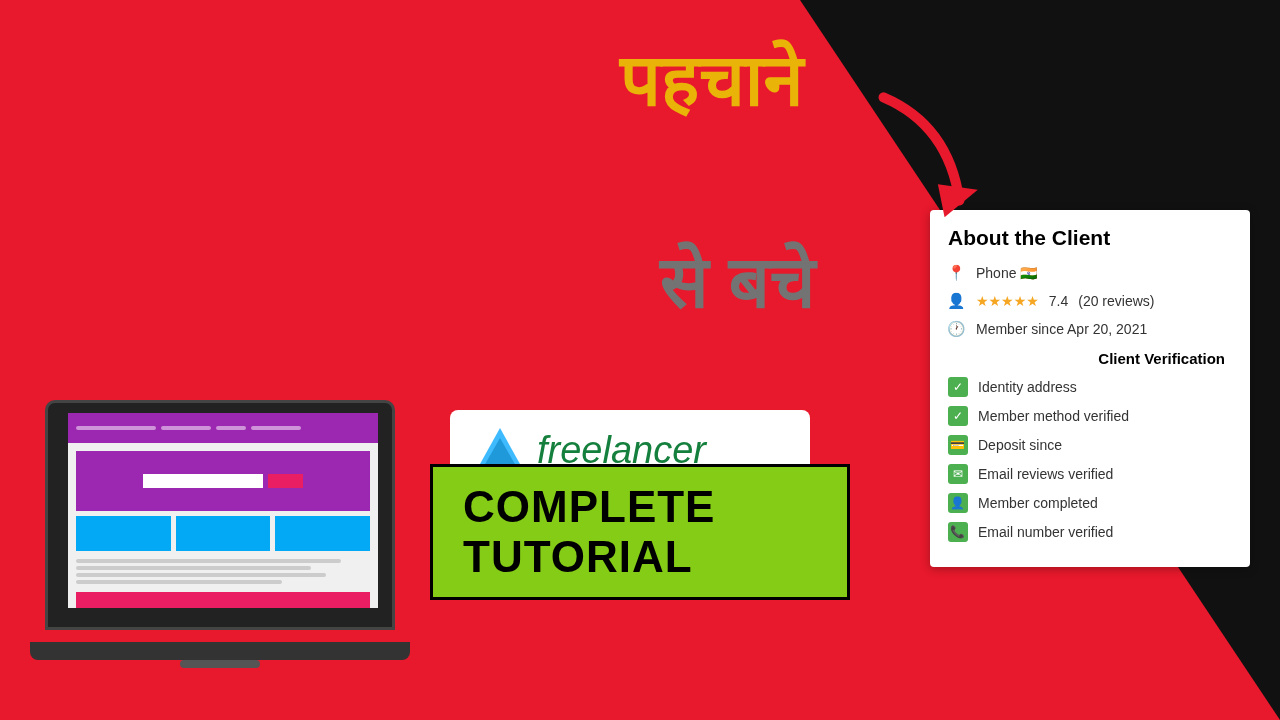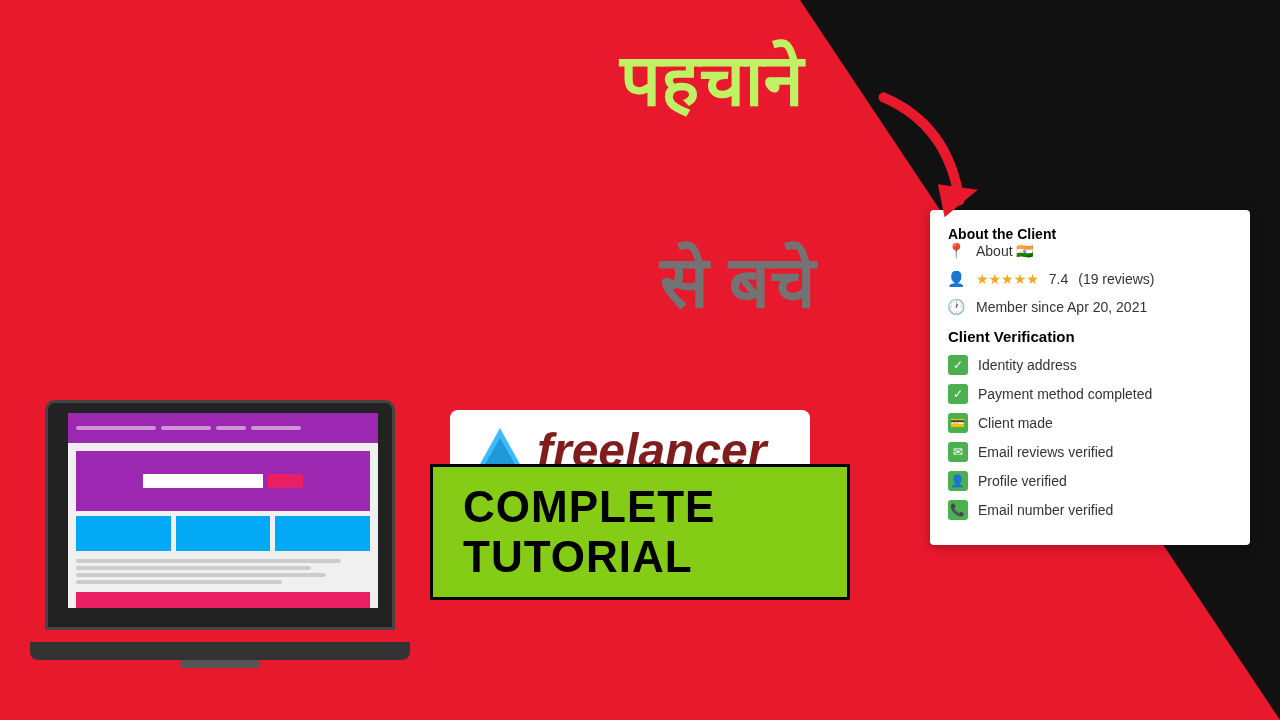--- a/index.html
+++ b/index.html
@@ -56,21 +56,21 @@
       letter-spacing: -1px;
       line-height: 1;
     }
 
     .hindi-text-1 {
       position: absolute;
       top: 28px;
       left: 620px;
       font-size: 72px;
       font-weight: 900;
-      color: #bef264;
+      color: #eab308;
       font-family: Arial, sans-serif;
       z-index: 3;
     }
 
     .hindi-text-2 {
       position: absolute;
       top: 230px;
       left: 660px;
       font-size: 72px;
       font-weight: 900;
@@ -207,23 +207,23 @@
       width: 360px;
       height: 80px;
     }
 
     .fl-logo-icon {
       display: flex;
       align-items: center;
     }
 
     .fl-logo-text {
-      font-size: 48px;
-      font-weight: 700;
-      color: #7f1d1d;
+      font-size: 38px;
+      font-weight: 400;
+      color: #15803d;
       font-style: italic;
     }
 
     
     .tutorial-box {
       position: absolute;
       bottom: 120px;
       left: 430px;
       background: #84cc16;
       border: 3px solid #000;
@@ -246,23 +246,24 @@
       right: 30px;
       background: #fff;
       width: 320px;
       border-radius: 4px;
       padding: 16px 18px;
       z-index: 20;
       box-shadow: 0 2px 10px rgba(0,0,0,0.3);
     }
 
     .client-card-title {
-      font-size: 14px;
+      font-size: 21px;
       font-weight: 800;
       color: #000;
+      margin-bottom: 14px;
     }
 
     .client-info-row {
       display: flex;
       align-items: center;
       gap: 10px;
       margin-bottom: 10px;
       font-size: 14px;
       color: #333;
     }
@@ -279,21 +280,22 @@
 
     .stars {
       color: #f5a623;
       font-size: 14px;
     }
 
     .client-verification-title {
       font-size: 15px;
       font-weight: 800;
       color: #000;
-      margin: 12px 0 10px;
+      margin: 12px 7px 10px;
+      text-align: right;
     }
 
     .verification-row {
       display: flex;
       align-items: center;
       gap: 10px;
       margin-bottom: 9px;
       font-size: 14px;
       color: #333;
     }
@@ -403,60 +405,60 @@
 <div class="tutorial-box">
   <span class="tutorial-text">COMPLETE TUTORIAL</span>
 </div>
 
 <div class="client-card">
   <div class="client-card-title">About the Client</div>
 
   <div class="client-info-row">
     <div class="client-icon">📍</div>
     <span>
-      <span>About</span> <span>🇮🇳</span>
+      <span>Phone</span> <span>🇮🇳</span>
     </span>
   </div>
 
   <div class="client-info-row">
     <div class="client-icon">👤</div>
     <span class="stars">★★★★★</span>
     <span>7.4</span>
-    <span>(19 reviews)</span>
+    <span>(20 reviews)</span>
   </div>
 
   <div class="client-info-row">
     <div class="client-icon">🕐</div>
     <span>Member since Apr 20, 2021</span>
   </div>
 
   <div class="client-verification-title">Client Verification</div>
 
   <div class="verification-row">
     <div class="v-icon green-shield">✓</div>
     <span>Identity address</span>
   </div>
 
   <div class="verification-row">
     <div class="v-icon green-shield">✓</div>
-    <span>Payment method completed</span>
+    <span>Member method verified</span>
   </div>
 
   <div class="verification-row">
     <div class="v-icon green-card">💳</div>
-    <span>Client made</span>
+    <span>Deposit since</span>
   </div>
 
   <div class="verification-row">
     <div class="v-icon green-env">✉</div>
     <span>Email reviews verified</span>
   </div>
 
   <div class="verification-row">
     <div class="v-icon green-user">👤</div>
-    <span>Profile verified</span>
+    <span>Member completed</span>
   </div>
 
   <div class="verification-row">
     <div class="v-icon green-phone">📞</div>
     <span>Email number verified</span>
   </div>
 </div>
 
 </body></html>

